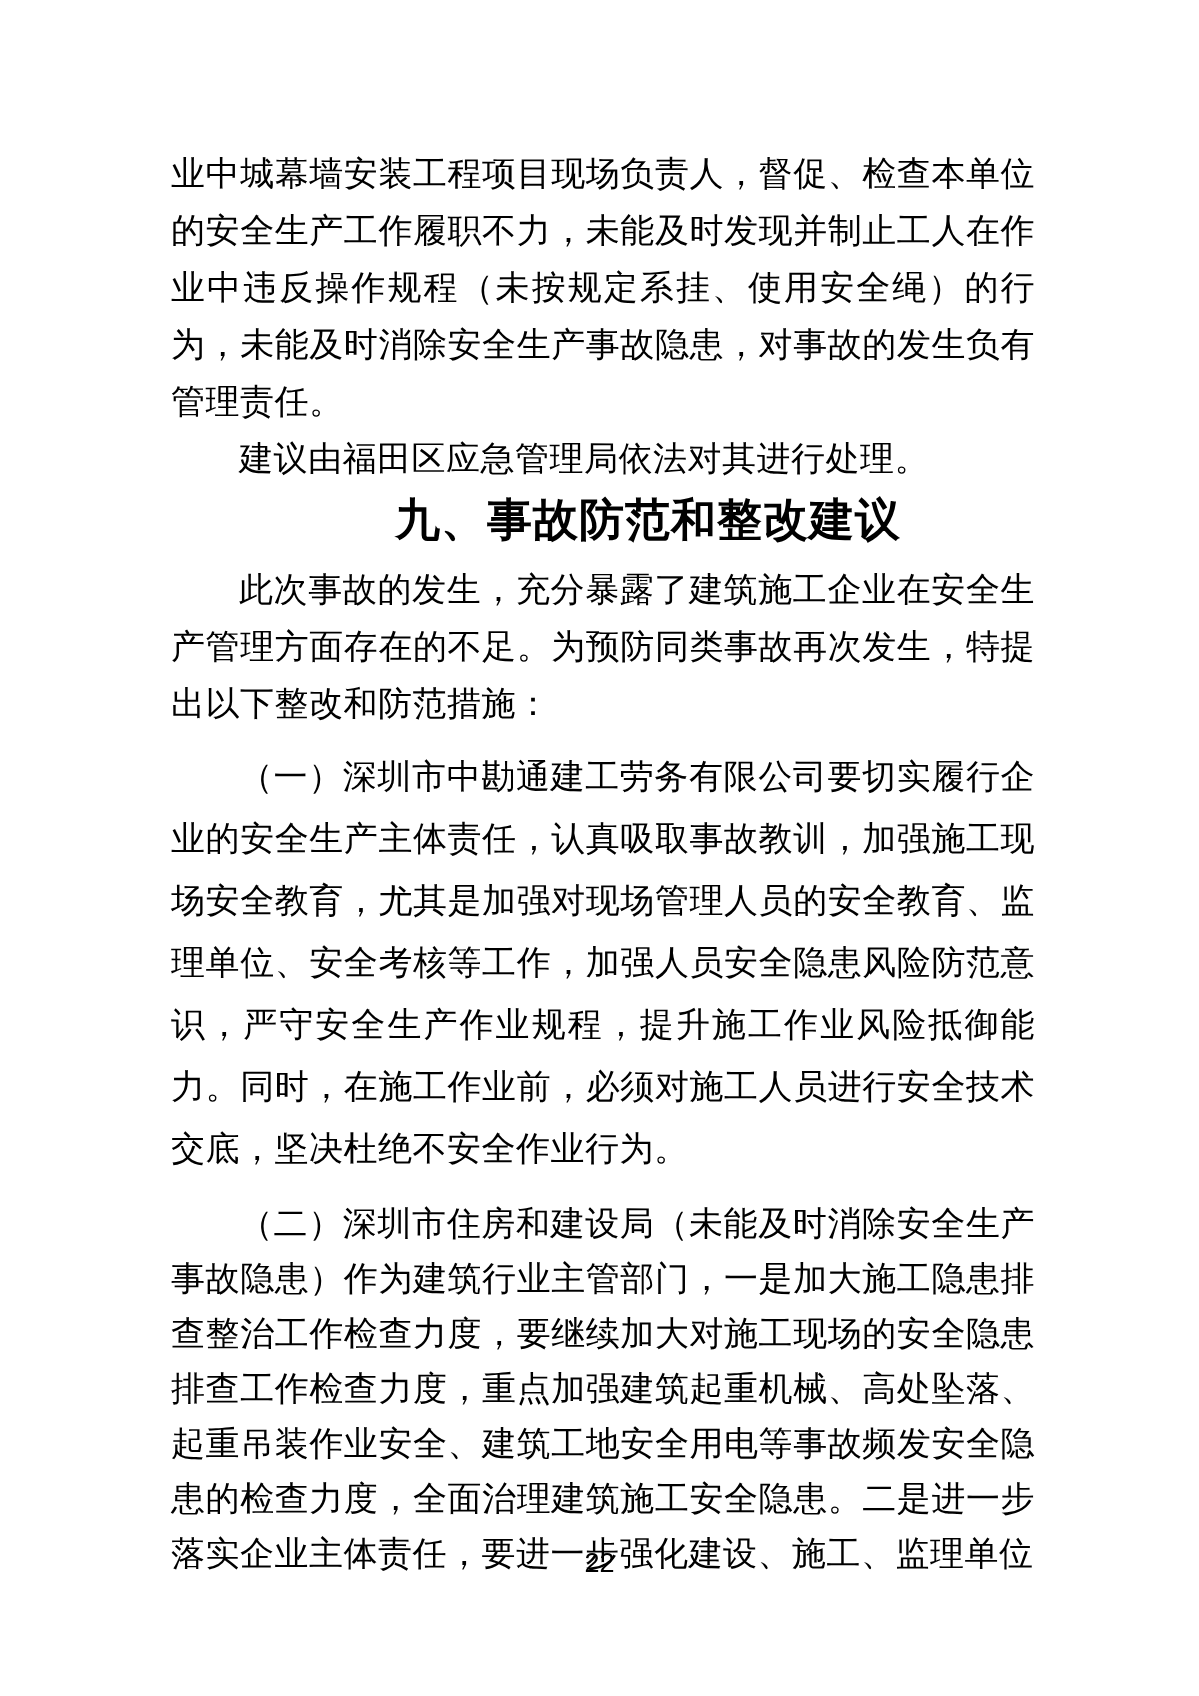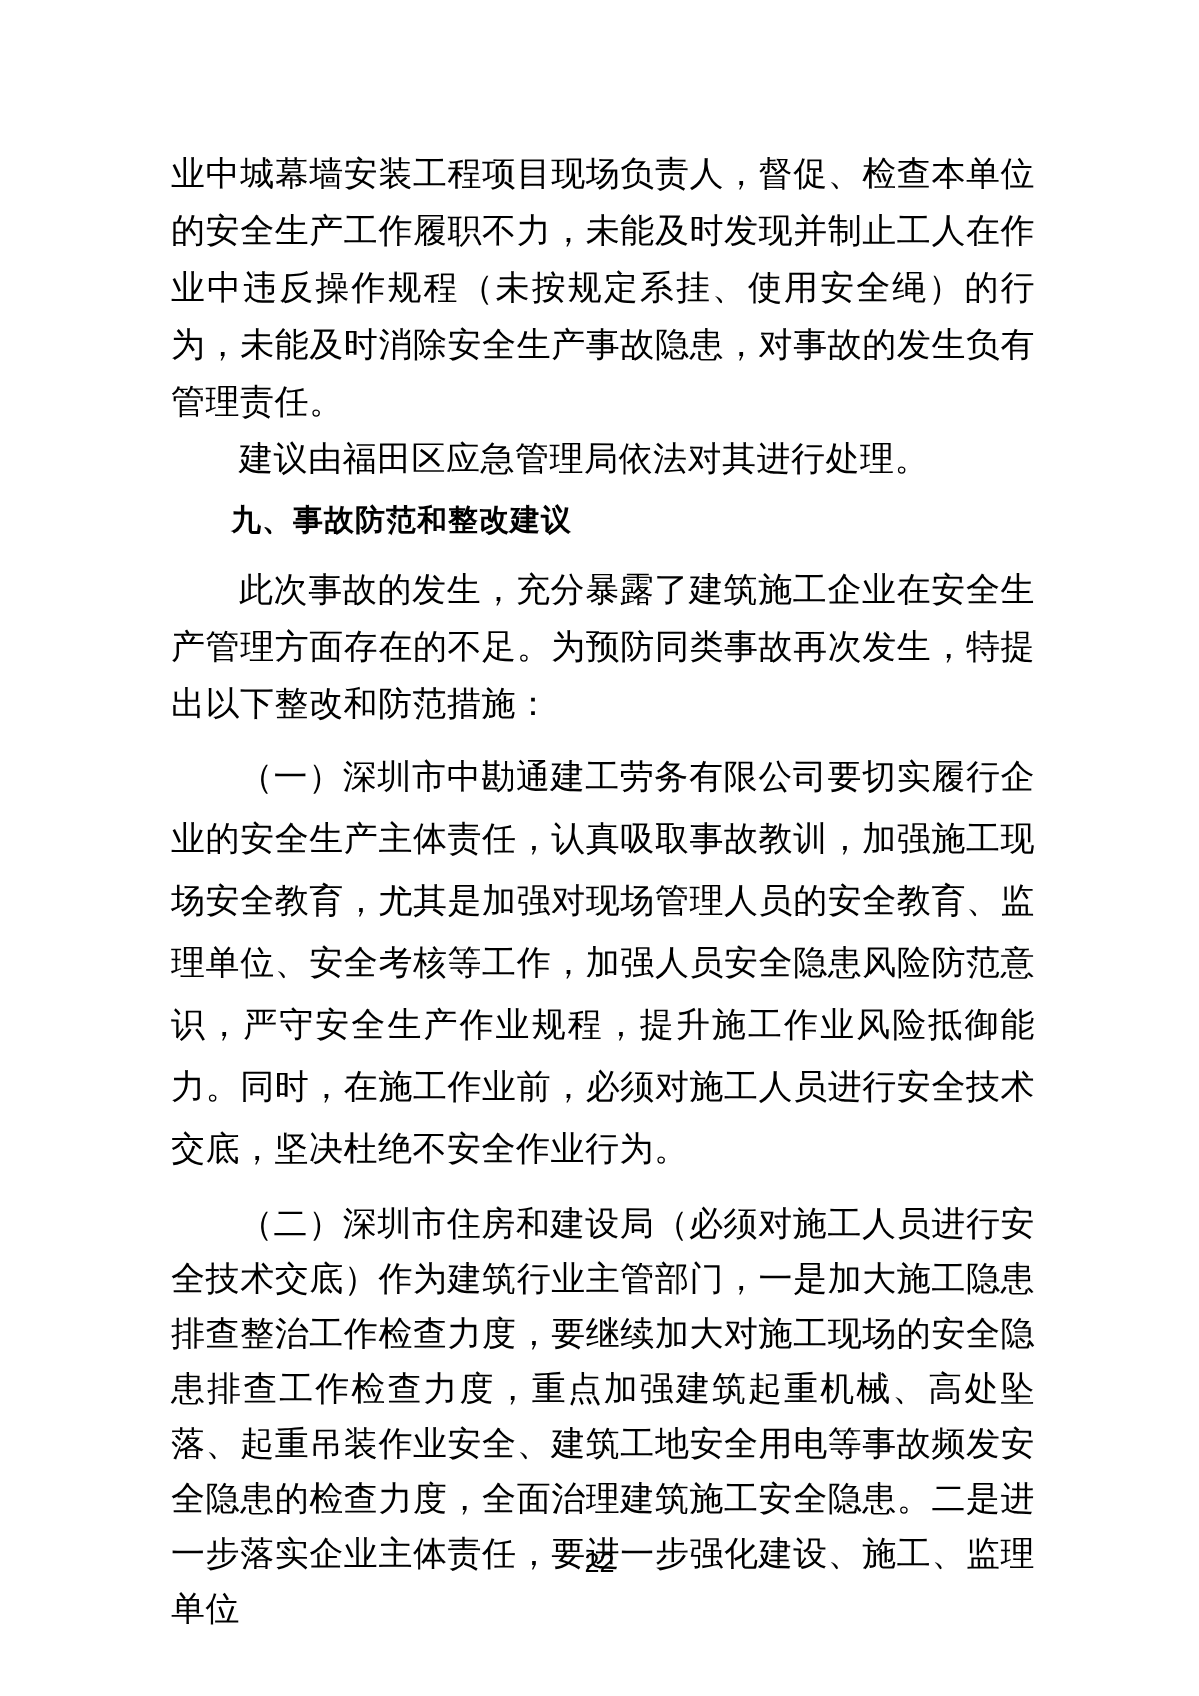--- a/index.html
+++ b/index.html
@@ -38,26 +38,27 @@
   .para.measure-one {
     line-height: 62px;
     margin-top: 14px;
   }
   .para.measure-two {
     line-height: 55px;
     margin-top: 16px;
   }
   .section-heading {
     margin: 2px 0 10px 0;
-    font-size: 30px;
+    font-size: 45px;
     line-height: 62px;
     font-weight: 700;
     text-indent: 2em;
     font-family: "Liberation Sans", "DejaVu Sans", sans-serif;
     letter-spacing: 1px;
+    text-align: center;
   }
   .emph {
     font-weight: 400;
     font-family: "Liberation Sans", "DejaVu Sans", sans-serif;
   }
   .page-footer {
     position: absolute;
     top: 1548px;
     left: 0;
     width: 100%;
@@ -77,18 +78,18 @@
     <p class="para">业中城幕墙安装工程项目现场负责人，督促、检查本单位的安全生产工作履职不力，未能及时发现并制止工人在作业中违反操作规程（未按规定系挂、使用安全绳）的行为，未能及时消除安全生产事故隐患，对事故的发生负有管理责任。</p>
 
     <p class="para indent">建议由福田区应急管理局依法对其进行处理。</p>
 
     <h2 class="section-heading">九、事故防范和整改建议</h2>
 
     <p class="para indent">此次事故的发生，充分暴露了建筑施工企业在安全生产管理方面存在的不足。为预防同类事故再次发生，特提出以下整改和防范措施：</p>
 
     <p class="para indent measure-one">（一）深圳市中勘通建工劳务有限公司要切实履行企业的安全生产主体责任，认真吸取事故教训，加强施工现场安全教育，尤其是加强对现场管理人员的安全教育、监理单位、安全考核等工作，加强人员安全隐患风险防范意识，严守安全生产作业规程，提升施工作业风险抵御能力。同时，在施工作业前，必须对施工人员进行安全技术交底，坚决杜绝不安全作业行为。</p>
 
-    <p class="para indent measure-two"><span>（二）深圳市住房和建设局（必须对施工人员进行安全技术交底）作为建筑行业主管部门，</span><span class="emph">一是</span><span>加大施工隐患排查整治工作检查力度，要继续加大对施工现场的安全隐患排查工作检查力度，重点加强建筑起重机械、高处坠落、起重吊装作业安全、建筑工地安全用电等事故频发安全隐患的检查力度，全面治理建筑施工安全隐患。</span><span class="emph">二是</span><span>进一步落实企业主体责任，要进一步强化建设、施工、监理单位</span></p>
+    <p class="para indent measure-two"><span>（二）深圳市住房和建设局（未能及时消除安全生产事故隐患）作为建筑行业主管部门，</span><span class="emph">一是</span><span>加大施工隐患排查整治工作检查力度，要继续加大对施工现场的安全隐患排查工作检查力度，重点加强建筑起重机械、高处坠落、起重吊装作业安全、建筑工地安全用电等事故频发安全隐患的检查力度，全面治理建筑施工安全隐患。</span><span class="emph">二是</span><span>进一步落实企业主体责任，要进一步强化建设、施工、监理单位</span></p>
 
   </div>
 
   <div class="page-footer">22</div>
 </div>
 
 </body></html>

